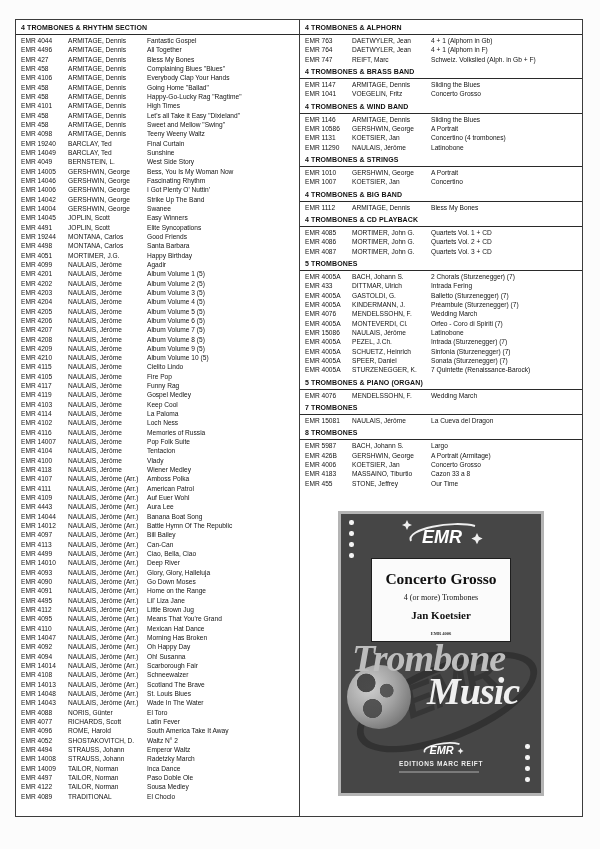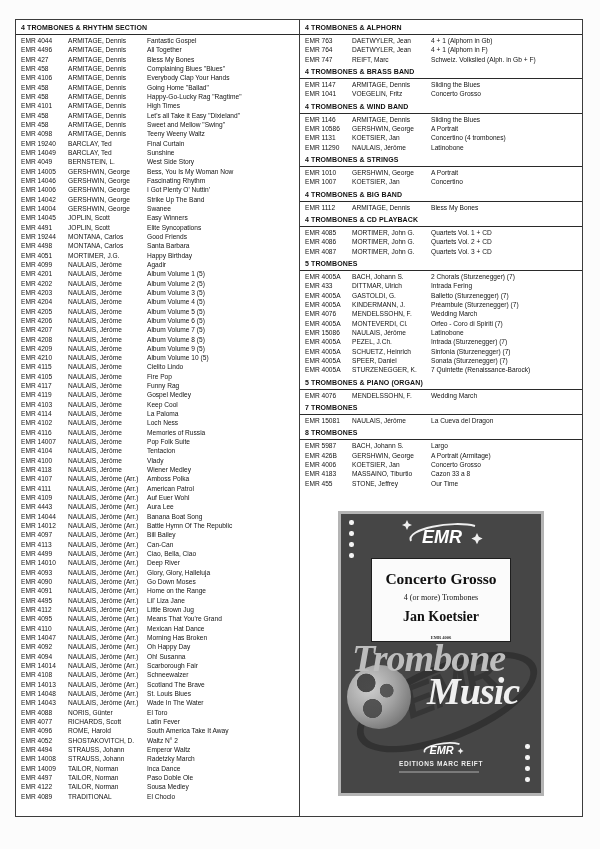--- a/index.html
+++ b/index.html
@@ -66,21 +66,21 @@
     font-style:italic;font-weight:bold;font-size:38px;line-height:40px;color:#f1f1f1;
     letter-spacing:-1px;
   }
   .cover-box{
     position:absolute;left:30px;top:44px;width:138px;height:82px;
     background:#fbfbfb;border:1px solid #1e1e1e;text-align:center;
     font-family:"Liberation Serif",serif;color:#111;
   }
   .cover-title{font-size:15.5px;line-height:16px;font-weight:bold;margin-top:12px;}
   .cover-sub{font-size:8px;margin-top:6px;}
-  .cover-comp{font-size:14px;font-weight:bold;margin-top:7px;}
+  .cover-comp{font-size:11px;font-weight:bold;margin-top:7px;}
   .cover-ref{font-size:4.5px;font-weight:bold;margin-top:10px;color:#2c2c2c;}
   .cover-logo-bottom{position:absolute;left:0;right:0;top:226px;text-align:center;}
   .publisher{
     position:absolute;left:0;right:0;top:246px;text-align:center;color:#ececec;
     font-size:6.5px;font-weight:bold;letter-spacing:.6px;
   }
   .fineprint{position:absolute;left:58px;right:62px;top:257px;height:2px;background:#969696;opacity:.65;}
 </style>
 </head>
 <body>

